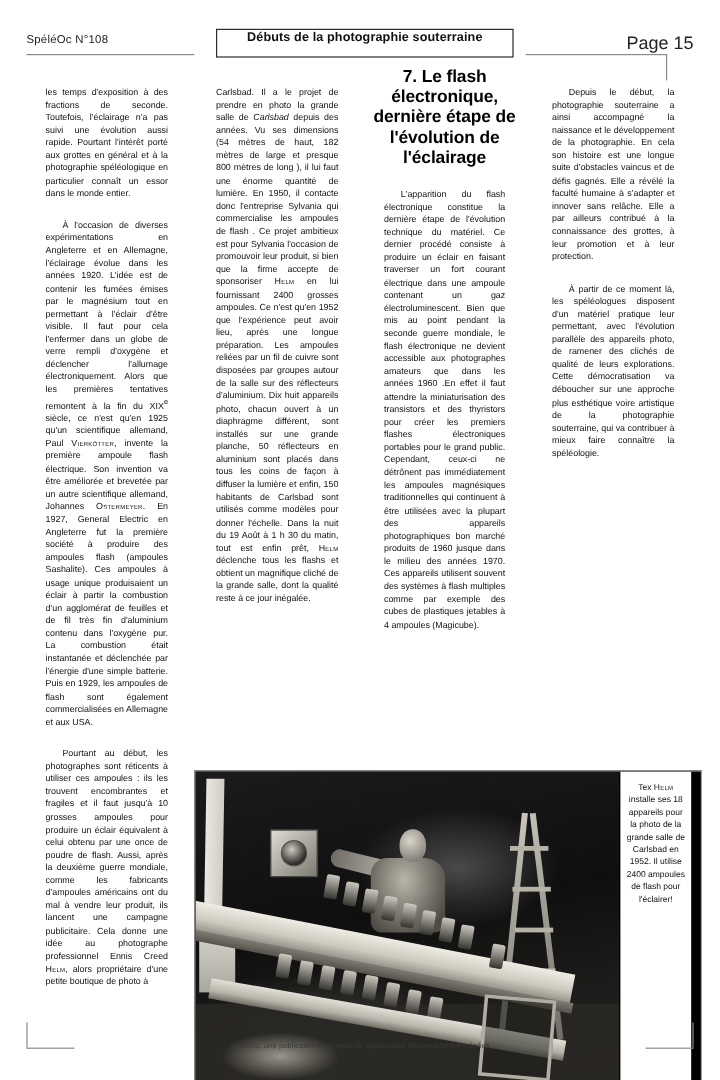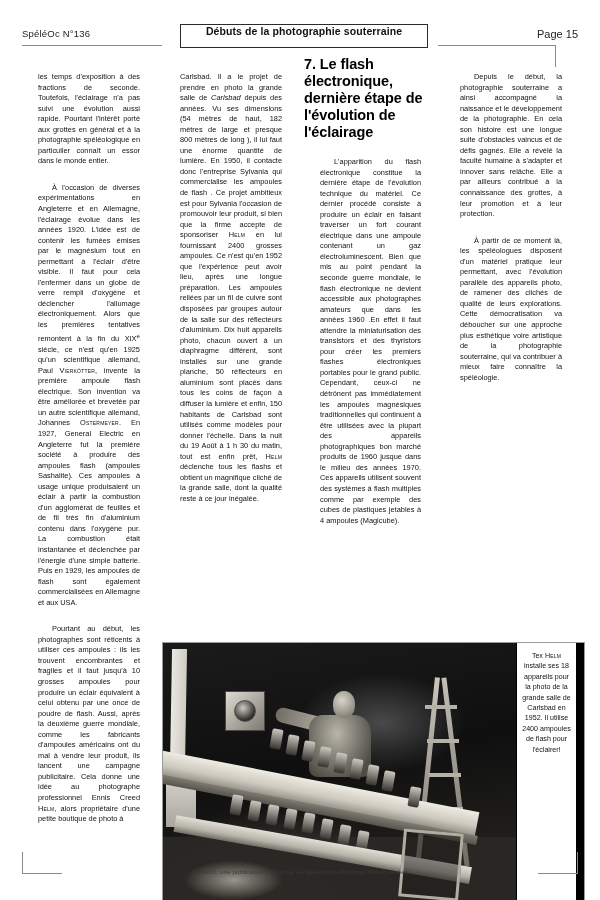--- a/index.html
+++ b/index.html
@@ -57,21 +57,21 @@
   .hdr-box span {
     font-size: 10.5px;
     font-weight: bold;
     letter-spacing: .1px;
     color: #111;
     white-space: nowrap;
   }
   .hdr-right {
     position: absolute;
     right: 0; top: 4px;
-    font-size: 11px;
+    font-size: 15px;
     color: #222;
     white-space: nowrap;
   }
   .hdr-rule-right {
     position: absolute;
     right: 22px; top: 21px;
     width: 118px; height: 1px;
     background: #8a8a8a;
   }
   .hdr-corner {
@@ -143,21 +143,21 @@
   #col4 { left: 444px; width: 134px; }
 
   .sc { font-variant: small-caps; letter-spacing: .2px; }
   .it { font-style: italic; }
 
   
   .sec-title {
     font-size: 14.5px;
     font-weight: bold;
     line-height: 17px;
-    text-align: left;
+    text-align: center;
     margin: 0 0 9px 0;
     color: #000;
     letter-spacing: -.1px;
   }
 
   
   .photo-wrap {
     position: absolute;
     left: 162px; top: 602px;
     width: 423px; height: 268px;
@@ -318,21 +318,21 @@
     color: #111;
   }
   .caption .sc { font-variant: small-caps; }
 </style>
 </head>
 <body>
 
 <div class="page">
 
   <div class="header">
-    <div class="hdr-left">SpéléOc N°136</div>
+    <div class="hdr-left">SpéléOc N°108</div>
     <div class="hdr-rule-left"></div>
     <div class="hdr-box">
       <span>Débuts de la photographie souterraine</span>
     </div>
     <div class="hdr-right">Page 15</div>
     <div class="hdr-rule-right"></div>
     <div class="hdr-corner"></div>
   </div>
 
   <div class="col" id="col1">

